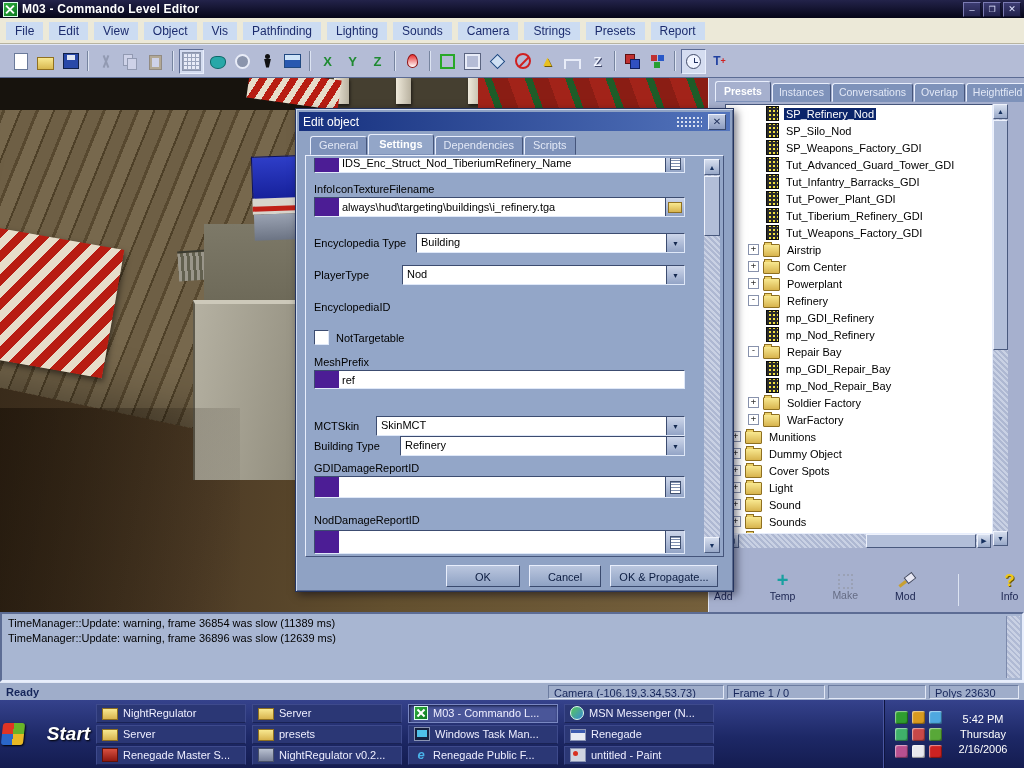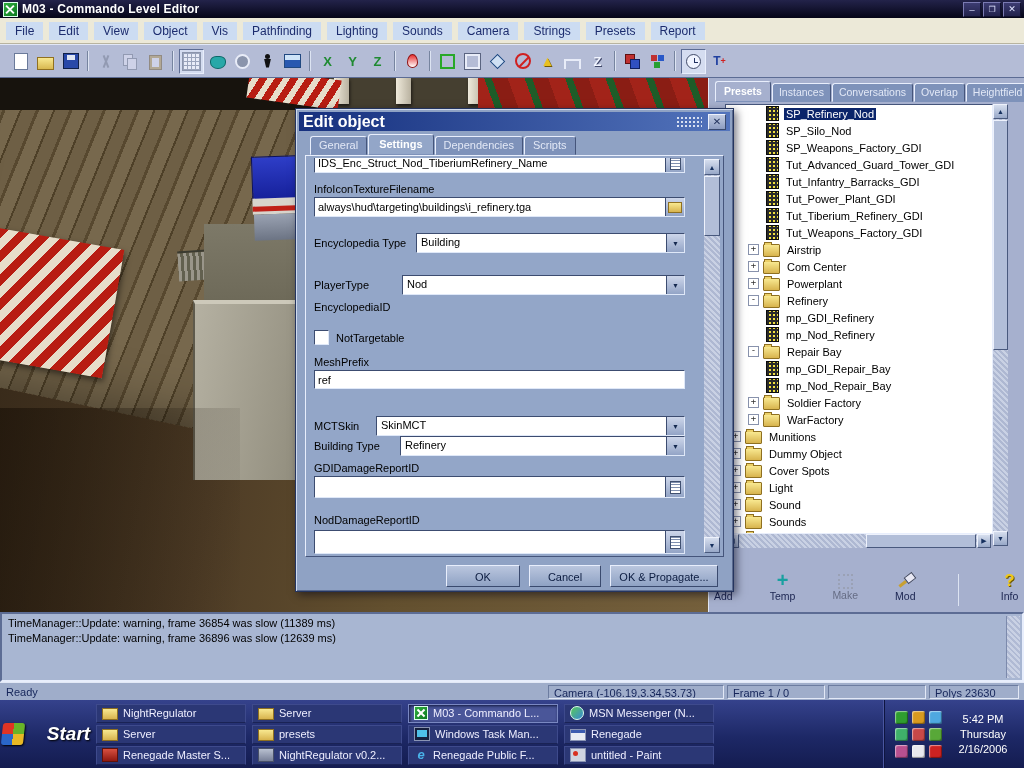--- a/index.html
+++ b/index.html
@@ -144,35 +144,35 @@
     background:repeating-linear-gradient(#5a78b0 0 1px,transparent 1px 2.5px);}
   .pbi-del::before{content:"×";color:#c01010;font-size:21px;line-height:15px;}
   .pb-drop{font-size:7px;color:#1a2450;margin-left:1px;}
   .pb-sep{width:1px;height:32px;background:#76849f;border-right:1px solid #dde4f2;margin:2px 6px 0;}
 
   
   .dialog{position:absolute;left:295px;top:108px;width:437px;height:482px;background:#8fa2c4;z-index:50;
     border:1px solid #25355f;box-shadow:inset 1px 1px 0 #cfdaee,inset -1px -1px 0 #5a6a8e,3px 3px 8px rgba(0,0,20,.5);}
   .dlg-title{position:absolute;left:3px;top:3px;right:3px;height:19px;display:flex;align-items:center;
     background:linear-gradient(90deg,#16307e,#5374bc);padding:0 4px;box-sizing:border-box;}
-  .dlg-title-text{color:#fff;font-weight:bold;font-size:16px;flex:1;}
+  .dlg-title-text{color:#fff;font-weight:normal;font-size:12px;flex:1;}
   .dlg-grip{width:26px;height:12px;background-image:radial-gradient(#d8e0f2 1px,transparent 1.3px);background-size:4px 4px;margin-right:6px;}
   .dlg-close{width:16px;height:14px;background:linear-gradient(#c2cce2,#8c9cc0);border:1px solid;border-color:#eef2fc #3a4a6e #3a4a6e #eef2fc;
     display:flex;align-items:center;justify-content:center;font-size:10px;color:#23335d;}
   .dlg-close::before{content:"✕";}
   .dlg-tabs{position:absolute;left:14px;top:26px;display:flex;align-items:flex-end;height:20px;}
   .dtab{background:#7e92ba;color:#e2e8f6;border:1px solid;border-color:#e8eefc #45557b #7e92ba #e8eefc;
     padding:2px 8px 3px;font-size:11px;border-radius:3px 3px 0 0;margin-right:1px;}
   .dtab.active{background:#93a6c8;color:#fff;font-weight:bold;padding:3px 10px 4px;}
   .dlg-panel{position:absolute;left:9px;top:46px;width:419px;height:402px;background:#93a6c8;
     border:1px solid;border-color:#e8eefc #45557b #45557b #e8eefc;box-sizing:border-box;}
   .fields{position:absolute;left:8px;top:2px;width:371px;height:396px;overflow:hidden;}
   .frow{position:absolute;left:0;width:100%;}
   .flabel{font-size:11px;color:#000;}
-  .inputwrap{display:flex;height:20px;border:1px solid;border-color:#3c4c70 #dfe8f8 #dfe8f8 #3c4c70;background:#4c1d95;box-sizing:border-box;}
+  .inputwrap{display:flex;height:20px;border:1px solid;border-color:#3c4c70 #dfe8f8 #dfe8f8 #3c4c70;background:#4c1d95;box-sizing:border-box;padding-left:24px;}
   .tinput{flex:1;border:none;outline:none;background:#fff;font:11px "Liberation Sans",sans-serif;padding:2px 3px;min-width:0;}
   .side-btn{width:18px;background:linear-gradient(#cdd6ea,#93a4c6);border-left:1px solid #3c4c70;display:flex;align-items:center;justify-content:center;flex:none;}
   .mini-doc{width:9px;height:11px;background:#fff;border:1px solid #405070;
     background-image:repeating-linear-gradient(#8090b0 0 1px,transparent 1px 3px);background-position:0 2px;}
   .mini-folder{width:12px;height:9px;background:linear-gradient(#f8e890,#d8b44e);border:1px solid #8f7020;position:relative;}
   .combo{position:absolute;top:0;height:20px;display:flex;border:1px solid;border-color:#3c4c70 #dfe8f8 #dfe8f8 #3c4c70;background:#fff;box-sizing:border-box;right:0;}
   .combo-text{flex:1;font-size:11px;padding:2px 4px;white-space:nowrap;overflow:hidden;}
   .combo-btn{width:17px;background:linear-gradient(#cdd6ea,#93a4c6);border-left:1px solid #3c4c70;
     display:flex;align-items:center;justify-content:center;font-size:7px;color:#14284e;flex:none;}
   .combo-btn::before{content:"▼";}
@@ -189,21 +189,21 @@
   
   .logpanel{position:absolute;left:0;top:612px;width:1024px;height:70px;background:#a8b6d2;
     border:2px solid;border-color:#5c6c94 #e8eefc #e8eefc #5c6c94;box-sizing:border-box;}
   .log-lines{padding:2px 6px;font-size:11px;line-height:14.5px;color:#000;}
   .log-sb{position:absolute;right:2px;top:2px;width:13px;height:62px;background:repeating-linear-gradient(45deg,#c9d1e4 0 2px,#b0bad4 2px 4px);
     border-left:1px solid #7c8aac;}
 
   
   .statusbar{position:absolute;left:0;top:682px;width:1024px;height:18px;background:#9fadca;display:flex;align-items:center;
     font-size:11px;color:#15255a;border-top:1px solid #e2e8f6;box-sizing:border-box;padding:0 2px;}
-  .st-ready{flex:1;padding-left:4px;}
+  .st-ready{flex:1;padding-left:4px;font-weight:bold;}
   .st-cell{height:14px;border:1px solid;border-color:#6c7ca0 #e2e8f6 #e2e8f6 #6c7ca0;margin-right:3px;
     padding:0 5px;line-height:14px;box-sizing:border-box;white-space:nowrap;overflow:hidden;}
   .st-camera{width:176px;} .st-frame{width:98px;} .st-blank{width:98px;} .st-polys{width:90px;}
 
   
   .taskbar{position:absolute;left:0;top:700px;width:1024px;height:68px;
     background:linear-gradient(#35428c,#1d2866 55%,#141c50);display:flex;align-items:stretch;}
   .startbtn{width:92px;display:flex;align-items:center;justify-content:center;gap:23px;flex:none;}
   .start-logo{width:22px;height:22px;border-radius:3px;transform:skew(-6deg);
     background:conic-gradient(from -90deg,#e03424 0 90deg,#68b428 90deg 180deg,#e8b824 180deg 270deg,#2a66c8 270deg);
@@ -592,21 +592,21 @@
               </span>
           </div>
         </div>
         <div class="frow" style="top:75px;height:20px">
           <span class="flabel" style="line-height:20px">Encyclopedia Type</span>
           <span class="combo" style="left:102px">
             <span class="combo-text">Building</span>
             <span class="combo-btn"></span>
           </span>
         </div>
-        <div class="frow" style="top:117px;height:20px">
+        <div class="frow" style="top:107px;height:20px">
           <span class="flabel" style="line-height:20px">PlayerType</span>
           <span class="combo" style="left:88px">
             <span class="combo-text">Nod</span>
             <span class="combo-btn"></span>
           </span>
         </div>
         <div class="frow" style="top:139px;height:20px">
           <span class="flabel" style="line-height:20px">EncyclopediaID</span>
         </div>
         <div class="frow" style="top:172px">

